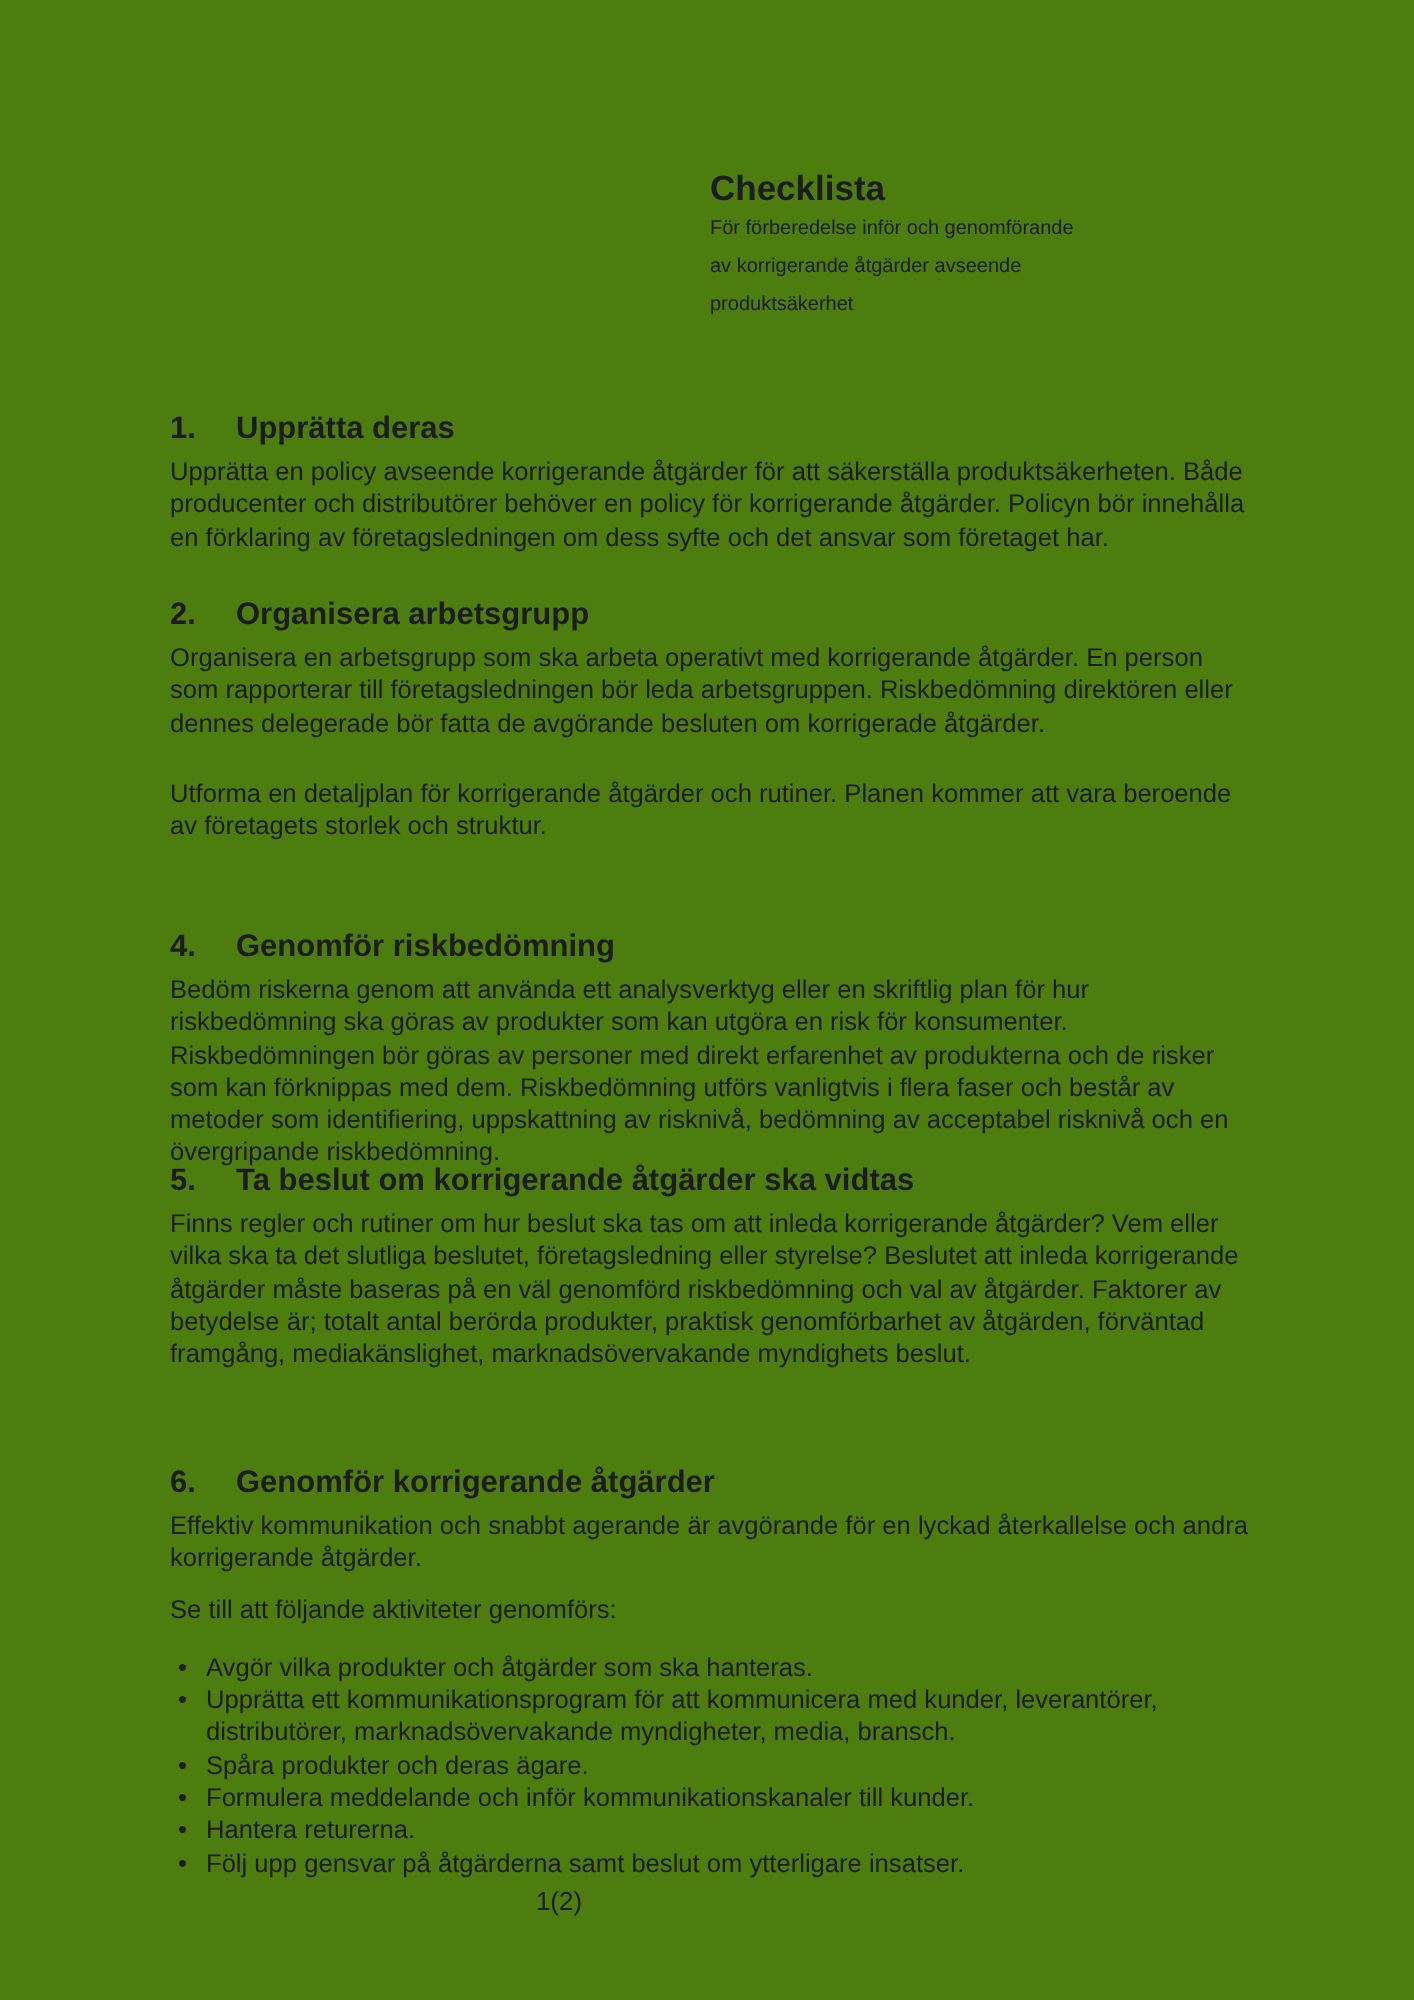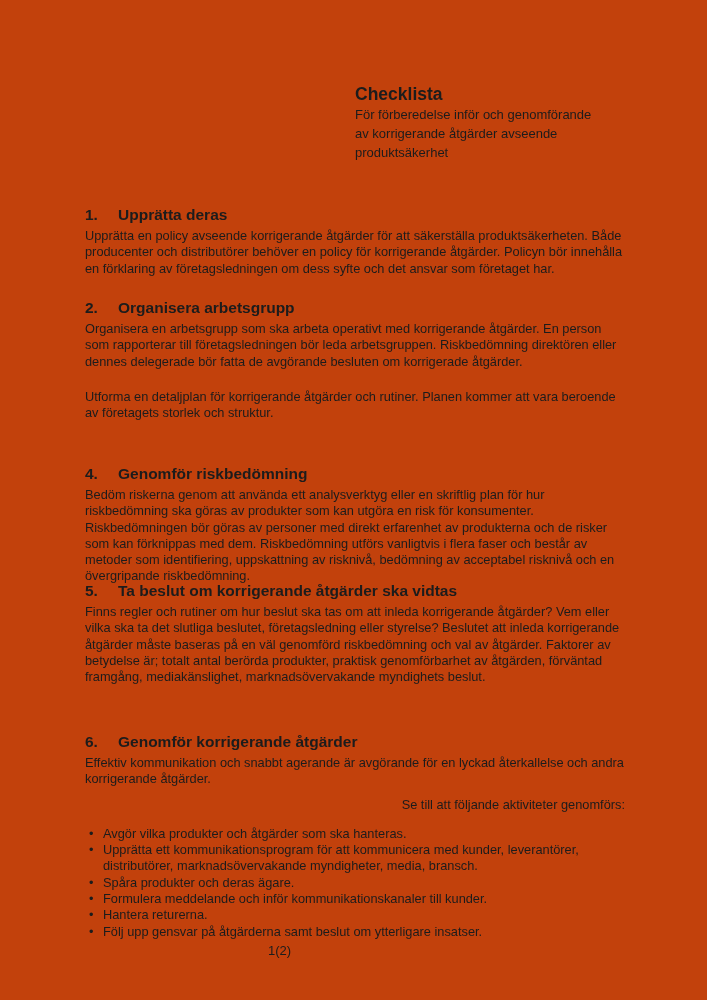--- a/index.html
+++ b/index.html
@@ -5,40 +5,40 @@
   html, body {
     margin: 0;
     padding: 0;
     background: #e8e8e8;
   }
   .page {
     position: relative;
     width: 707px;
     height: 1000px;
     margin: 0 auto;
-    background: #c2410c;
+    background: #4d7c0f;
     font-family: "Liberation Sans", sans-serif;
     color: #1c1c1c;
     overflow: hidden;
   }
   
   .doc-header {
     position: absolute;
     left: 355px;
     top: 84px;
     width: 300px;
   }
   .doc-title {
     font-size: 17.5px;
     font-weight: bold;
     line-height: 21px;
     margin: 0;
   }
   .doc-subtitle {
-    font-size: 13px;
+    font-size: 10px;
     line-height: 19px;
     margin: 0;
   }
   .doc-subtitle span { display: block; }
 
   
   .section {
     position: absolute;
     left: 85px;
     width: 540px;
@@ -56,21 +56,20 @@
   }
   .section-body {
     font-size: 12.8px;
     line-height: 16.3px;
     margin: 4px 0 0 0;
   }
   .section-intro {
     font-size: 12.8px;
     line-height: 16.3px;
     margin: 9px 0 0 0;
-    text-align: right;
   }
   .bullet-list {
     margin: 13px 0 0 0;
     padding: 0;
     list-style: none;
     font-size: 12.8px;
     line-height: 16.3px;
   }
   .bullet-list li {
     position: relative;

